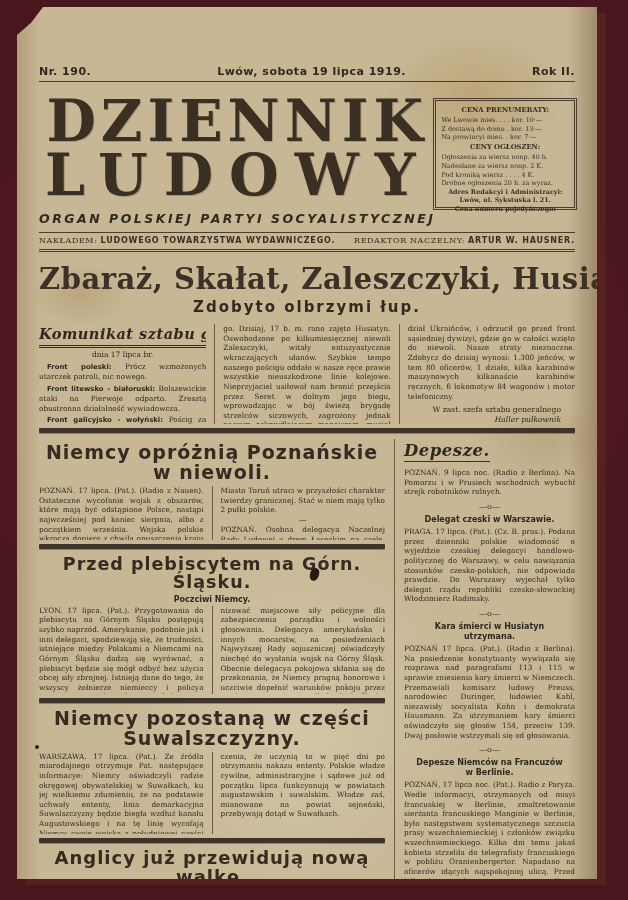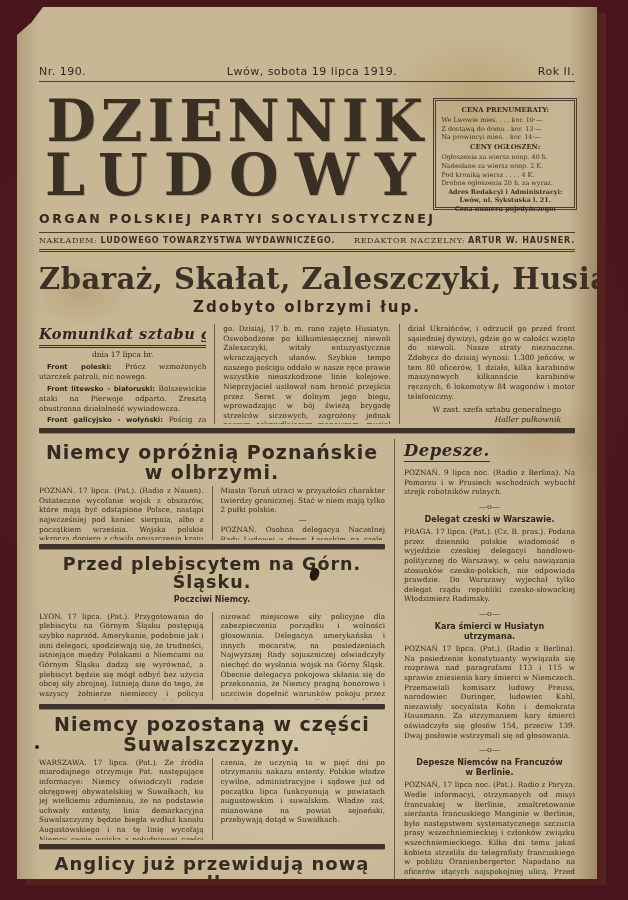--- a/index.html
+++ b/index.html
@@ -22,31 +22,31 @@
     box-shadow:9px 6px 0 0 rgba(92,44,32,.55);
     color:#2f2720;
   }
   .corner-notch{
     position:absolute;left:0;top:0;width:26px;height:28px;background:#4a161e;
     clip-path:polygon(0 0,100% 0,55% 55%,0 100%);
   }
   .inner{padding:0 22px;}
   
   .hdr-row{display:flex;justify-content:space-between;align-items:flex-start;margin-top:58px;
-    font-family:"DejaVu Sans", sans-serif;font-weight:normal;font-size:11px;letter-spacing:.5px;color:#33291f;}
+    font-family:"DejaVu Sans", sans-serif;font-weight:bold;font-size:11px;letter-spacing:.5px;color:#33291f;}
   .hdr-rule{border-bottom:1.5px solid #4c3e2e;margin-top:3px;}
   
   .mast-row{display:flex;margin-top:12px;}
   .mast-left{width:405px;}
   .mast-title{font-family:"DejaVu Serif", serif;font-weight:bold;color:#3a2f23;line-height:.94;
     text-shadow:1px 1px 0 rgba(58,47,35,.25);}
   .mast-l1{font-size:57px;letter-spacing:5px;text-align:center;}
   .mast-l2{font-size:57px;letter-spacing:16px;margin-left:6px;}
   .mast-sub{margin-top:10px;font-family:"DejaVu Sans", sans-serif;font-weight:bold;font-size:12.5px;
-    letter-spacing:2.5px;color:#33291f;white-space:nowrap;}
+    letter-spacing:2.5px;color:#33291f;white-space:nowrap;font-style:italic;}
   
   .pbox{width:152px;margin-left:auto;margin-top:6px;border:1px solid #4c3e2e;outline:1px solid #4c3e2e;
     outline-offset:1.5px;padding:4px 5px;height:98px;font-size:6.4px;line-height:1.35;color:#3a2f23;}
   .pbox .bt{text-align:center;font-weight:bold;font-size:6.8px;margin:1px 0 1px;}
   .pbox .ln{white-space:nowrap;overflow:hidden;}
   .pbox .addr{font-weight:bold;text-align:center;}
   .pbox .price{font-family:"DejaVu Sans", sans-serif;font-weight:bold;font-size:21px;text-align:center;
     margin-top:1px;letter-spacing:1px;color:#33291f;}
   
   .pub-wrap{margin-top:6px;border-top:1px solid #4c3e2e;border-bottom:3px double #4c3e2e;padding:3px 0 4px;}
@@ -70,21 +70,21 @@
   .sig .nm{font-style:italic;}
   .thick-bar{height:5px;background:#3d332a;margin:4px 0 6px;border-radius:1px;
     box-shadow:0 1px 0 rgba(61,51,42,.4);}
   
   .main{display:flex;align-items:stretch;}
   .left-region{width:346px;}
   .v-div{width:1px;background:#6b5a45;margin:0 9px;}
   .right-region{flex:1 1 0;min-width:0;}
   .sec-h{font-family:"DejaVu Sans", sans-serif;font-weight:bold;text-align:center;font-size:19px;
     line-height:1.05;letter-spacing:1px;color:#352b21;margin:4px 0 3px;}
-  .sec-sub{font-family:"DejaVu Sans", sans-serif;font-weight:bold;font-size:8px;text-align:center;margin:1px 0 8px;}
+  .sec-sub{font-family:"DejaVu Sans", sans-serif;font-weight:bold;font-size:8px;text-align:center;margin:1px 0 2px;}
   .two-col{display:flex;overflow:hidden;}
   .tcol{flex:1 1 0;font-size:7.3px;line-height:1.32;text-align:justify;overflow:hidden;min-width:0;}
   .tcol.second{border-left:1px solid #6b5a45;padding-left:8px;margin-left:8px;}
   .h54{height:54px;} .h88{height:88px;} .h82{height:82px;}
   .mini-dash{text-align:center;font-size:8px;line-height:6px;margin:2px 0;}
   
   .dep-title{font-style:italic;font-weight:bold;font-size:16.5px;letter-spacing:.5px;
     border-bottom:1.5px solid #3a2f23;display:inline-block;padding-bottom:1px;margin:2px 0 6px;}
   .dep-head{font-family:"DejaVu Sans", sans-serif;font-weight:bold;font-size:8px;text-align:center;
     line-height:1.25;margin:2px 10px 2px;}
@@ -114,21 +114,21 @@
     <div class="mast-row">
       <div class="mast-left">
         <div class="mast-title mast-l1">DZIENNIK</div>
         <div class="mast-title mast-l2">LUDOWY</div>
         <div class="mast-sub">ORGAN POLSKIEJ PARTYI SOCYALISTYCZNEJ</div>
       </div>
       <div class="pbox">
         <div class="bt">CENA PRENUMERATY:</div>
         <div class="ln">We Lwowie mies.  .  .  .  kor. 10·—</div>
         <div class="ln">Z dostawą do domu  .  kor. 13·—</div>
-        <div class="ln">Na prowincyi mies.  .  kor. 14·—</div>
+        <div class="ln">Na prowincyi mies.  .  kor. 7·—</div>
         <div class="bt">CENY OGŁOSZEŃ:</div>
         <div class="ln">Ogłoszenia za wiersz nonp. 40 h.</div>
         <div class="ln">Nadesłane za wiersz nonp. 2 K.</div>
         <div class="ln">Pod kroniką wiersz  .  .  .  .  4 K.</div>
         <div class="ln">Drobne ogłoszenia 20 h. za wyraz.</div>
         <div class="addr">Adres Redakcyi i Administracyi:</div>
         <div class="addr">Lwów, ul. Sykstuska l. 21.</div>
         <div class="addr">Cena numeru pojedyńczego:</div>
       </div>
     </div>
@@ -168,21 +168,21 @@
     </div>
 
     <div class="thick-bar"></div>
 
     <div class="main">
       <div class="left-region">
 
         <div>
           <div class="sec-h">
             <div>Niemcy opróżnią Poznańskie</div>
-            <div>w olbrzymi.</div>
+            <div>w niewoli.</div>
           </div>
           <div class="two-col h54">
             <div class="tcol"><span>POZNAŃ. 17 lipca. (Pat.). (Radio z Nauen). Ostateczne wycofanie wojsk z obszarów, które mają być odstąpione Polsce, nastąpi najwcześniej pod koniec sierpnia, albo z początkiem września. Wojska polskie wkroczą dopiero z chwilą opuszczenia kraju przez ostatnie oddziały niemieckie.</span></div>
             <div class="tcol second">
               <div>Miasto Toruń utraci w przyszłości charakter twierdzy granicznej. Stać w niem mają tylko 2 pułki polskie.</div>
               <div class="mini-dash">—</div>
               <div>POZNAŃ. Osobna delegacya Naczelnej Rady Ludowej z drem Łasockim na czele, wyjechała dziś rano samochodem do Torunia.</div>
             </div>
           </div>
         </div>

